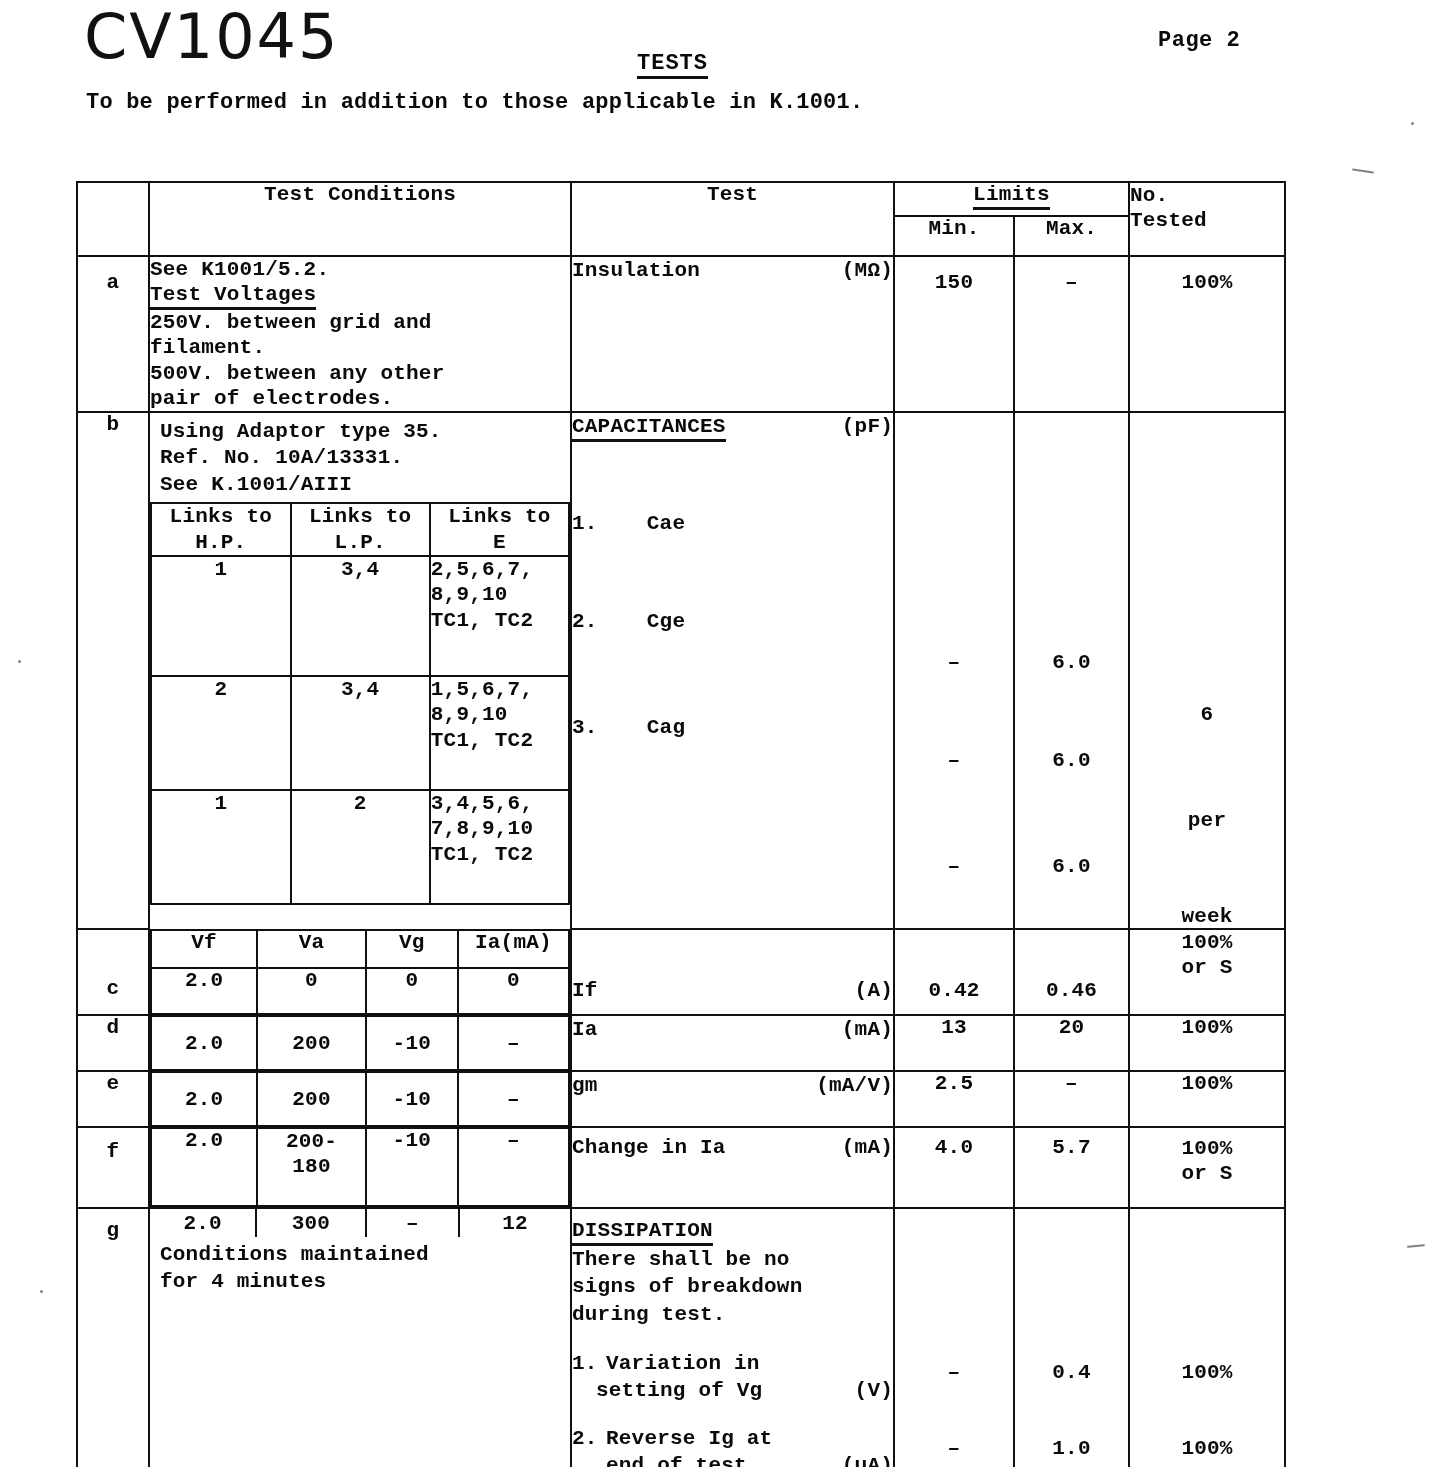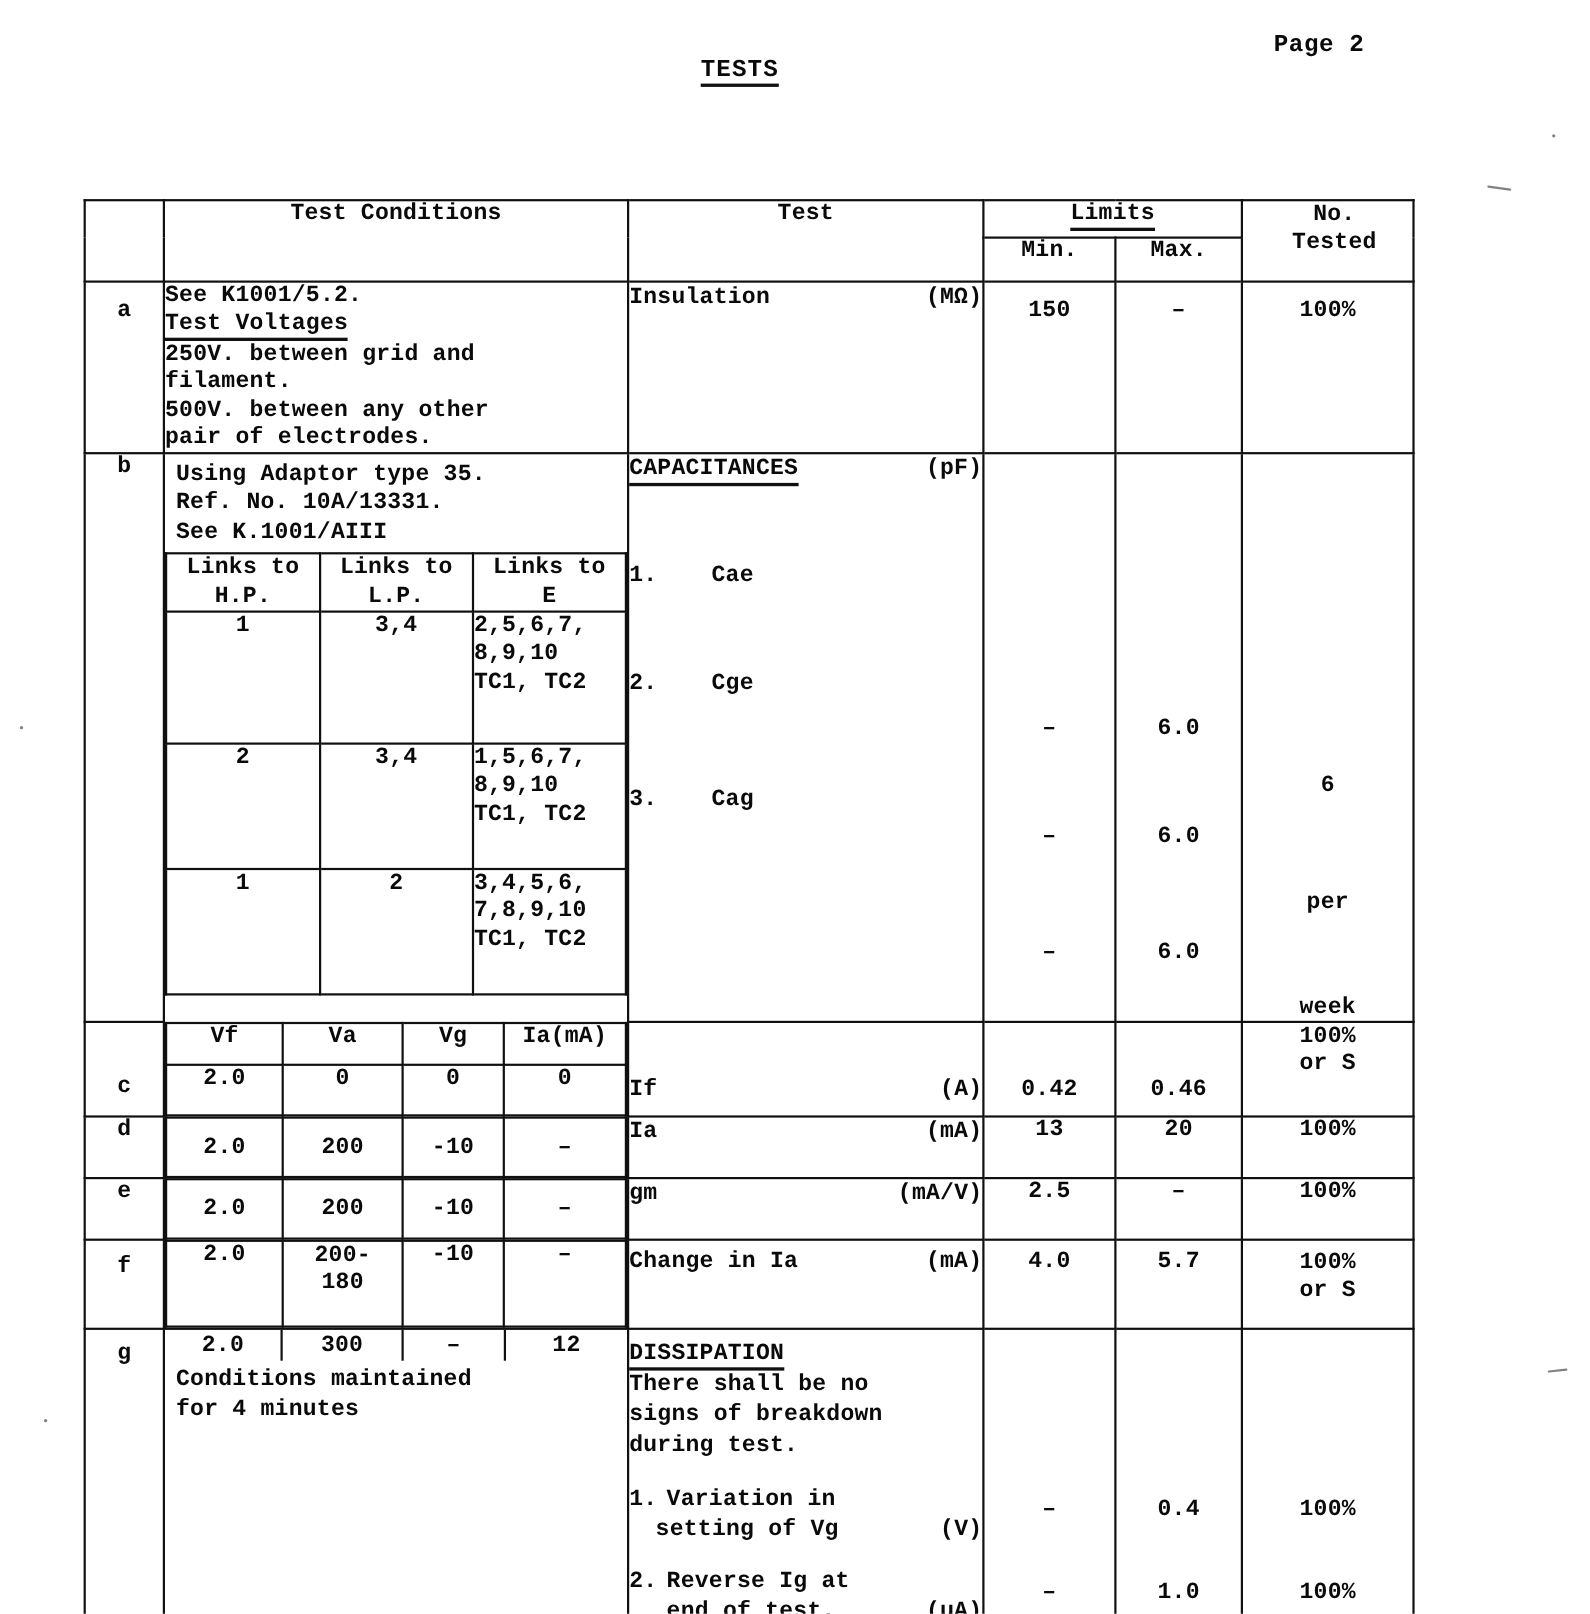--- a/index.html
+++ b/index.html
@@ -141,22 +141,24 @@
     padding: 3px 0 2px 0;
   }
   .g-vals > span:last-child { border-right: 0; }
 
   .speck { position: absolute; background: #1a1a1a; border-radius: 50%; opacity: .55; }
 </style>
 </head>
 <body>
 
 <div id="header">
+  <div id="doc-code">CV1045</div>
   <div id="tests-heading">TESTS</div>
   <div id="page-label">Page 2</div>
+  <div id="subtitle">To be performed in addition to those applicable in K.1001.</div>
 </div>
 
 <table id="tests-table">
   <colgroup>
     <col style="width:72px">
     <col style="width:422px">
     <col style="width:323px">
     <col style="width:120px">
     <col style="width:115px">
     <col style="width:156px">
@@ -164,21 +166,21 @@
 
   <tbody>
       <tr>
     <td class="hdr" rowspan="2"></td>
     <td class="hdr" rowspan="2">Test Conditions</td>
     <td class="hdr" rowspan="2">Test</td>
     <td class="hdr hdr-limits" colspan="2">
       <span class="u">Limits</span>
     </td>
     <td class="hdr" rowspan="2">
-      <div class="tight" style="text-align:center;padding-left:12px">
+      <div class="tight" style="text-align:left;padding-left:0">
         <div>No.</div>
         <div>Tested</div>
       </div>
     </td>
   </tr>
   <tr>
     <td class="hdr" style="height:38px">Min.</td>
     <td class="hdr" style="height:38px">Max.</td>
   </tr>
 

